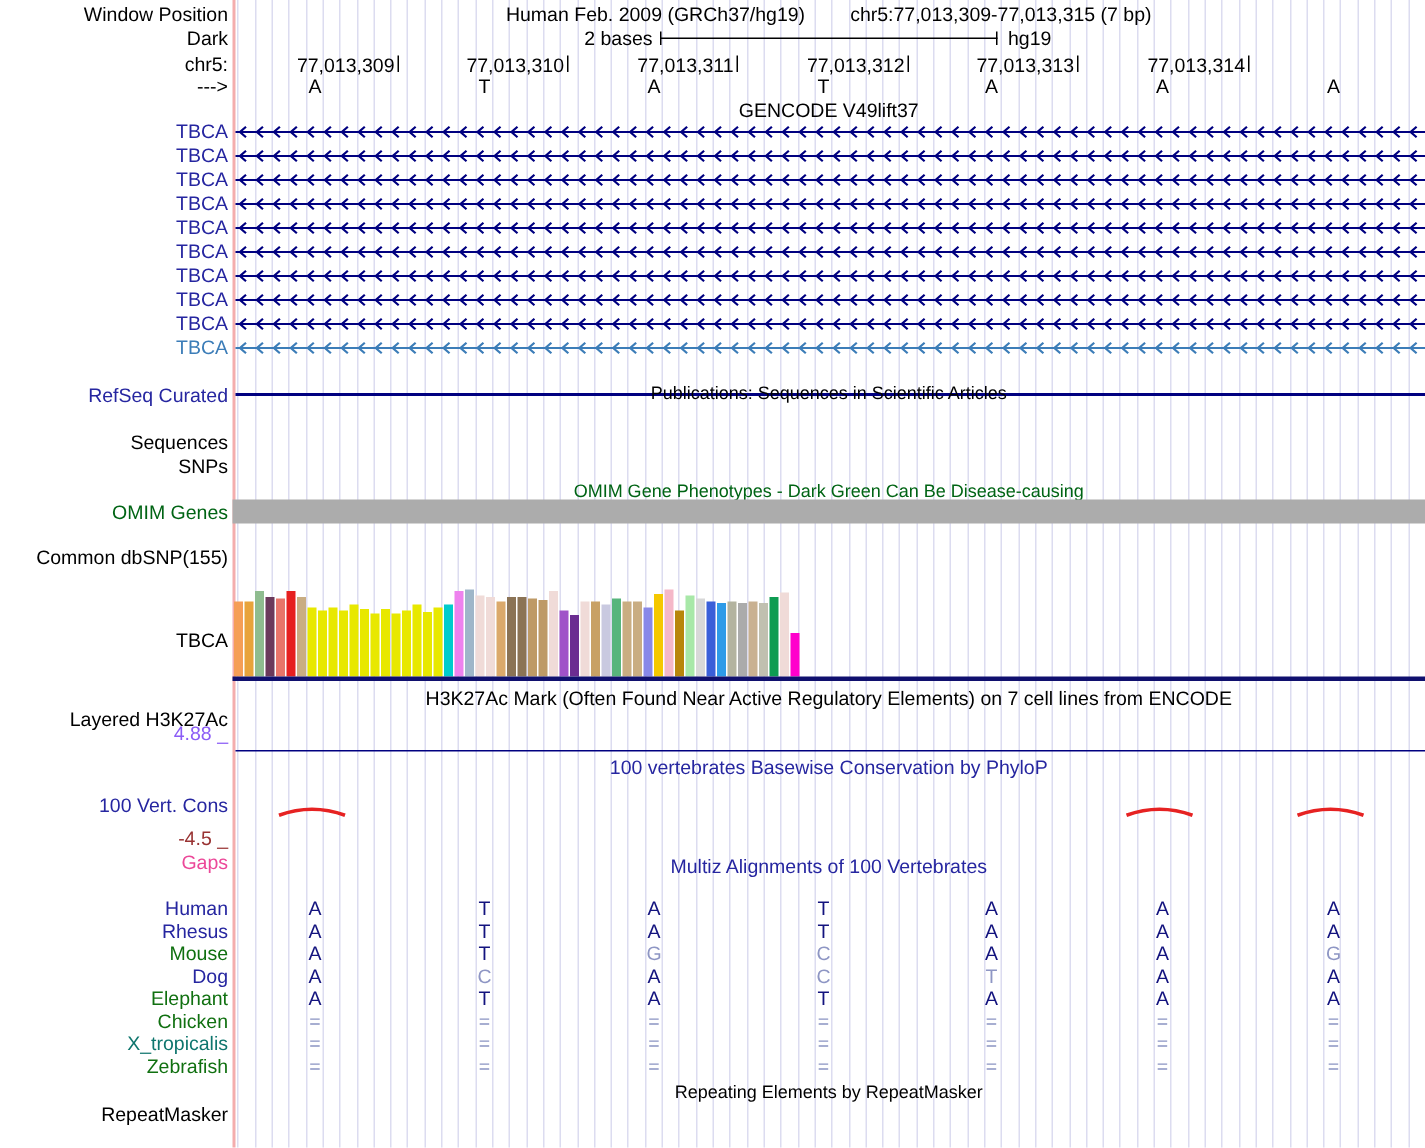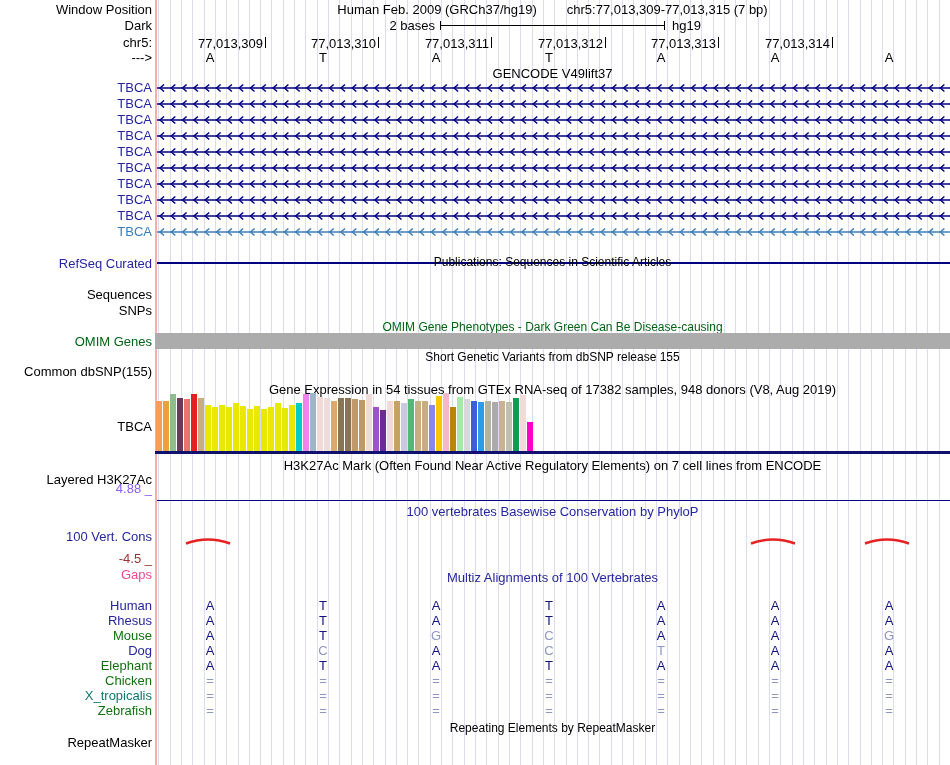--- a/index.html
+++ b/index.html
@@ -181,24 +181,22 @@
   <div class="abs" style="left: 157px; top: 262px; width: 793px; height: 2px; background: rgb(0, 0, 128);" id="refseqline"></div>
 
   <div class="title" style="top:256px;">Publications: Sequences in Scientific Articles</div>
   <div class="lbl" style="top:288px;">Sequences</div>
   <div class="lbl" style="top:304px;">SNPs</div>
 
   <div class="title" style="top: 321px; color: rgb(0, 100, 20);">OMIM Gene Phenotypes - Dark Green Can Be Disease-causing</div>
   <div class="abs" style="left: 155px; top: 333px; width: 795px; height: 16px; background: rgb(172, 172, 172);" id="omimbar"></div>
   <div class="lbl" style="top: 335px; color: rgb(0, 100, 20);">OMIM Genes</div>
 
-  <div class="title" style="top:351px;">Short Genetic Variants from dbSNP release 155</div>
   <div class="lbl" style="top:365px;">Common dbSNP(155)</div>
 
-  <div class="title big" style="top:383px;">Gene Expression in 54 tissues from GTEx RNA-seq of 17382 samples, 948 donors (V8, Aug 2019)</div>
   <div class="lbl" style="top:420px;">TBCA</div>
   <div id="gtexbars">
       <div class="bar" style="left: 156px; width: 6px; top: 401px; height: 50px; background: rgb(245, 158, 86);"></div>
       <div class="bar" style="left: 163px; width: 6px; top: 401px; height: 50px; background: rgb(232, 163, 59);"></div>
       <div class="bar" style="left: 170px; width: 6px; top: 394px; height: 57px; background: rgb(143, 188, 143);"></div>
       <div class="bar" style="left: 177px; width: 6px; top: 398px; height: 53px; background: rgb(107, 58, 91);"></div>
       <div class="bar" style="left: 184px; width: 6px; top: 399px; height: 52px; background: rgb(232, 117, 106);"></div>
       <div class="bar" style="left: 191px; width: 6px; top: 394px; height: 57px; background: rgb(230, 32, 32);"></div>
       <div class="bar" style="left: 198px; width: 6px; top: 398px; height: 53px; background: rgb(201, 173, 130);"></div>
       <div class="bar" style="left: 205px; width: 6px; top: 405px; height: 46px; background: rgb(232, 232, 0);"></div>

